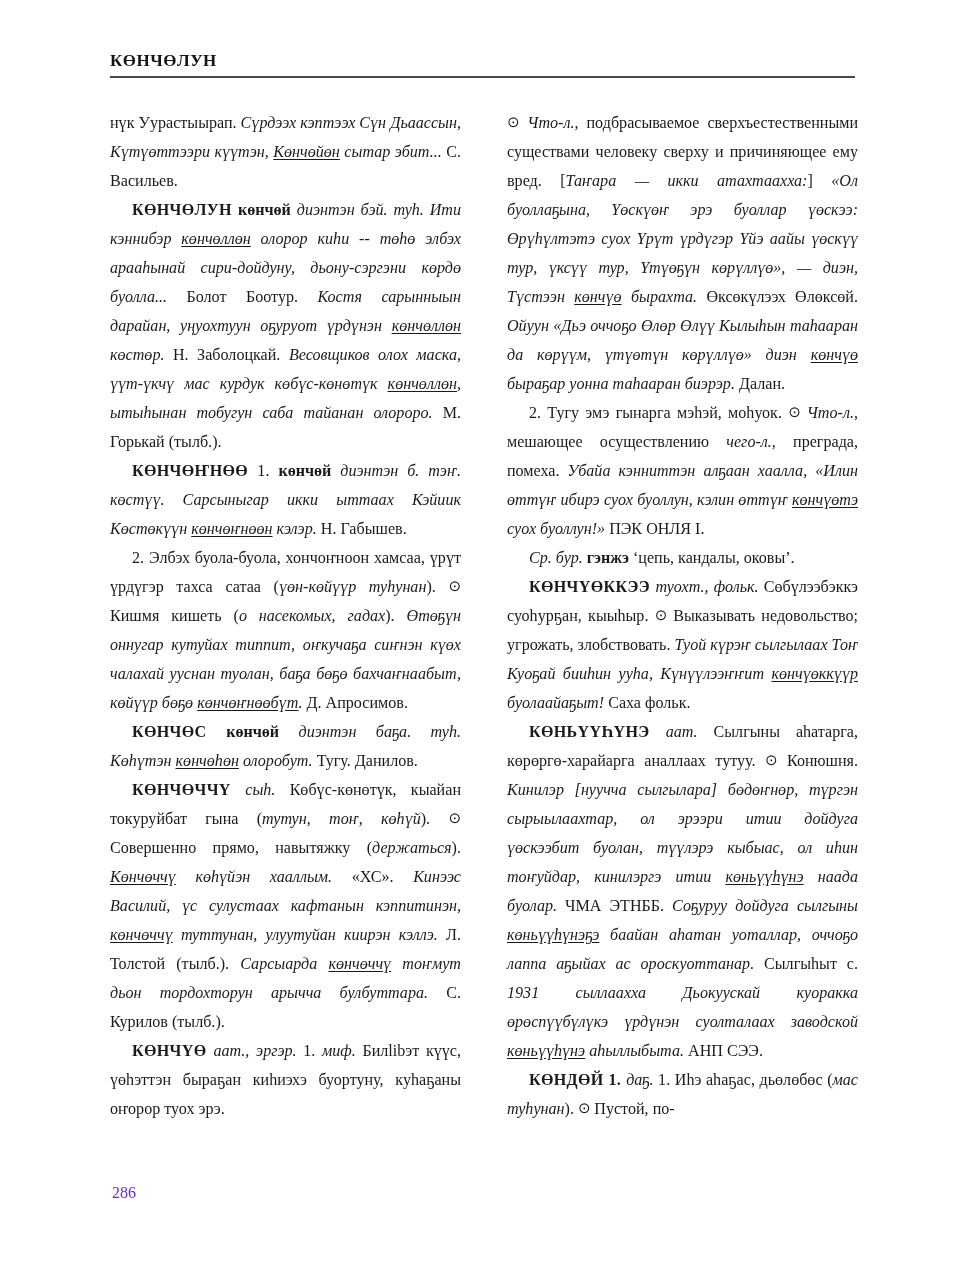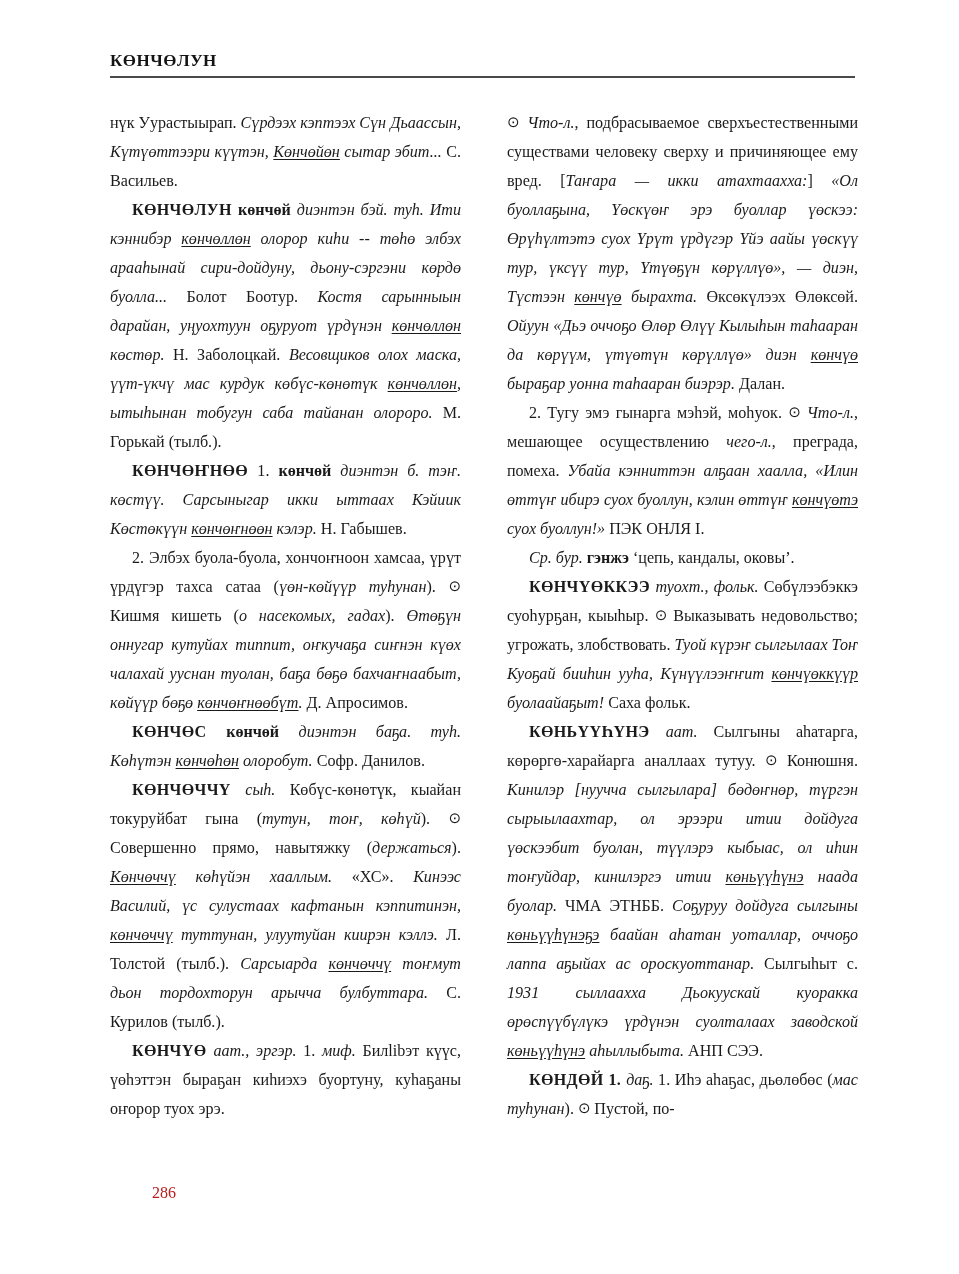--- a/index.html
+++ b/index.html
@@ -85,41 +85,40 @@
     font-size: 15px;
     vertical-align: 1px;
   }
 
   
   .folio {
     position: absolute;
     left: 112px;
     top: 1184px;
     font-size: 16px;
-    color: #b91c1c;
-    margin-left: 40px;
+    color: #6d28d9;
   }
 </style>
 </head>
 <body>
 
 <div class="page">
 
   <div class="runhead">
     <div class="runhead-title">КӨНЧӨЛУН</div>
     <div class="runhead-rule"></div>
   </div>
 
   <div class="columns">
     <div class="col" id="col-left">
         <p class="para cont"><span class="ru">нүк Уурастыырап. </span><span class="it">Сүрдээх кэптээх Сүн Дьаассын, Күтүөттээри күүтэн, </span><span class="it u">Көнчөйөн</span><span class="it"> сытар эбит... </span><span class="ru">С. Васильев.</span></p>
         <p class="para"><span class="hw">КӨНЧӨЛУН </span><span class="b">көнчөй </span><span class="it">диэнтэн бэй. туһ. </span><span class="it">Ити кэннибэр </span><span class="it u">көнчөллөн</span><span class="it"> олорор киһи -- төһө элбэх арааһынай сири-дойдуну, дьону-сэргэни көрдө буолла... </span><span class="ru">Болот Боотур. </span><span class="it">Костя сарынныын дарайан, уңуохтуун оҕуруот үрдүнэн </span><span class="it u">көнчөллөн</span><span class="it"> көстөр. </span><span class="ru">Н. Заболоцкай. </span><span class="it">Весовщиков олох маска, үүт-үкчү мас курдук көбүс-көнөтүк </span><span class="it u">көнчөллөн</span><span class="it">, ытыһынан тобугун саба тайанан олороро. </span><span class="ru">М. Горькай (тылб.).</span></p>
         <p class="para"><span class="hw">КӨНЧӨҤНӨӨ </span><span class="ru">1. </span><span class="b">көнчөй </span><span class="it">диэнтэн б. тэҥ. көстүү. Сарсыныгар икки ыттаах Кэйиик Көстөкүүн </span><span class="it u">көнчөҥнөөн</span><span class="it"> кэлэр. </span><span class="ru">Н. Габышев.</span></p>
         <p class="para"><span class="ru">2. Элбэх буола-буола, хончоҥноон хамсаа, үрүт үрдүгэр тахса сатаа (</span><span class="it">үөн-көйүүр туһунан</span><span class="ru">). </span><span class="sym">⊙ </span><span class="ru">Кишмя кишеть (</span><span class="it">о насекомых, гадах</span><span class="ru">). </span><span class="it">Өтөҕүн оннугар кутуйах типпит, оҥкучаҕа сиҥнэн күөх чалахай ууcнан туолан, баҕа бөҕө бахчаҥнаабыт, көйүүр бөҕө </span><span class="it u">көнчөҥнөөбүт</span><span class="it">. </span><span class="ru">Д. Апросимов.</span></p>
-        <p class="para"><span class="hw">КӨНЧӨС </span><span class="b">көнчөй </span><span class="it">диэнтэн баҕа. туһ. </span><span class="it">Көһүтэн </span><span class="it u">көнчөһөн</span><span class="it"> олоробут. </span><span class="ru">Софр. Данилов.</span></p>
+        <p class="para"><span class="hw">КӨНЧӨС </span><span class="b">көнчөй </span><span class="it">диэнтэн баҕа. туһ. </span><span class="it">Көһүтэн </span><span class="it u">көнчөһөн</span><span class="it"> олоробут. </span><span class="ru">Тугу. Данилов.</span></p>
         <p class="para"><span class="hw">КӨНЧӨЧЧҮ </span><span class="it">сыһ. </span><span class="ru">Көбүс-көнөтүк, кыайан токуруйбат гына (</span><span class="it">тутун, тоҥ, көһүй</span><span class="ru">). </span><span class="sym">⊙ </span><span class="ru">Совершенно прямо, навытяжку (</span><span class="it">держаться</span><span class="ru">). </span><span class="it u">Көнчөччү</span><span class="it"> көһүйэн хааллым. </span><span class="ru">«ХС». </span><span class="it">Кинээс Василий, үс сулустаах кафтанын кэппитинэн, </span><span class="it u">көнчөччү</span><span class="it"> туттунан, улуутуйан киирэн кэллэ. </span><span class="ru">Л. Толстой (тылб.). </span><span class="it">Сарсыарда </span><span class="it u">көнчөччү</span><span class="it"> тоҥмут дьон тордохторун арычча булбуттара. </span><span class="ru">С. Курилов (тылб.).</span></p>
         <p class="para"><span class="hw">КӨНЧҮӨ </span><span class="it">аат., эргэр. </span><span class="ru">1. </span><span class="it">миф. </span><span class="ru">Билlibэт күүс, үөһэттэн быраҕан киһиэхэ буортуну, куһаҕаны оҥорор туох эрэ.</span></p>
       </div>
     <div class="col" id="col-right">
         <p class="para cont"><span class="sym">⊙ </span><span class="it">Что-л.</span><span class="ru">, подбрасываемое сверхъестественными существами человеку сверху и причиняющее ему вред. [</span><span class="it">Таҥара — икки атахтаахха:</span><span class="ru">] </span><span class="it">«Ол буоллаҕына, Үөскүөҥ эрэ буоллар үөскээ: Өрүһүлтэтэ суох Үрүт үрдүгэр Үйэ аайы үөскүү тур, үксүү тур, Үтүөҕүн көрүллүө», — диэн, Түстээн </span><span class="it u">көнчүө</span><span class="it"> бырахта. </span><span class="ru">Өксөкүлээх Өлөксөй. </span><span class="it">Ойуун «Дьэ оччоҕо Өлөр Өлүү Кылыһын таһааран да көрүүм, үтүөтүн көрүллүө» диэн </span><span class="it u">көнчүө</span><span class="it"> быраҕар уонна таһааран биэрэр. </span><span class="ru">Далан.</span></p>
         <p class="para"><span class="ru">2. Тугу эмэ гынарга мэһэй, моһуок. </span><span class="sym">⊙ </span><span class="it">Что-л.</span><span class="ru">, мешающее осуществлению </span><span class="it">чего-л.</span><span class="ru">, преграда, помеха. </span><span class="it">Убайа кэнниттэн алҕаан хаалла, «Илин өттүҥ ибирэ суох буоллун, кэлин өттүҥ </span><span class="it u">көнчүөтэ</span><span class="it"> суох буоллун!» </span><span class="ru">ПЭК ОНЛЯ I.</span></p>
         <p class="para"><span class="it">Ср. бур. </span><span class="b">гэнжэ </span><span class="ru">‘цепь, кандалы, оковы’.</span></p>
         <p class="para"><span class="hw">КӨНЧҮӨККЭЭ </span><span class="it">туохт., фольк. </span><span class="ru">Сөбүлээбэккэ суоһурҕан, кыыһыр. </span><span class="sym">⊙ </span><span class="ru">Выказывать недовольство; угрожать, злобствовать. </span><span class="it">Туой күрэҥ сылгылаах Тоҥ Куоҕай бииһин ууһа, Күнүүлээҥҥит </span><span class="it u">көнчүөккүүр</span><span class="it"> буолаайаҕыт! </span><span class="ru">Саха фольк.</span></p>
         <p class="para"><span class="hw">КӨНЬҮҮҺҮНЭ </span><span class="it">аат. </span><span class="ru">Сылгыны аһатарга, көрөргө-харайарга аналлаах тутуу. </span><span class="sym">⊙ </span><span class="ru">Конюшня. </span><span class="it">Кинилэр [</span><span class="it">нуучча сылгылара</span><span class="it">] бөдөҥнөр, түргэн сырыылаахтар, ол эрээри итии дойдуга үөскээбит буолан, түүлэрэ кыбыас, ол иһин тоҥуйдар, кинилэргэ итии </span><span class="it u">көньүүһүнэ</span><span class="it"> наада буолар. </span><span class="ru">ЧМА ЭТНББ. </span><span class="it">Соҕуруу дойдуга сылгыны </span><span class="it u">көньүүһүнэҕэ</span><span class="it"> баайан аһатан уоталлар, оччоҕо лаппа аҕыйах ас ороскуоттанар. </span><span class="ru">Сылгыһыт с. </span><span class="it">1931 сыллаахха Дьокуускай куоракка өрөспүүбүлүкэ үрдүнэн суолталаах заводской </span><span class="it u">көньүүһүнэ</span><span class="it"> аһыллыбыта. </span><span class="ru">АНП СЭЭ.</span></p>
         <p class="para"><span class="hw">КӨНДӨЙ 1. </span><span class="it">даҕ. </span><span class="ru">1. Иһэ аһаҕас, дьөлөбөс (</span><span class="it">мас туһунан</span><span class="ru">). </span><span class="sym">⊙ </span><span class="ru">Пустой, по-</span></p>

